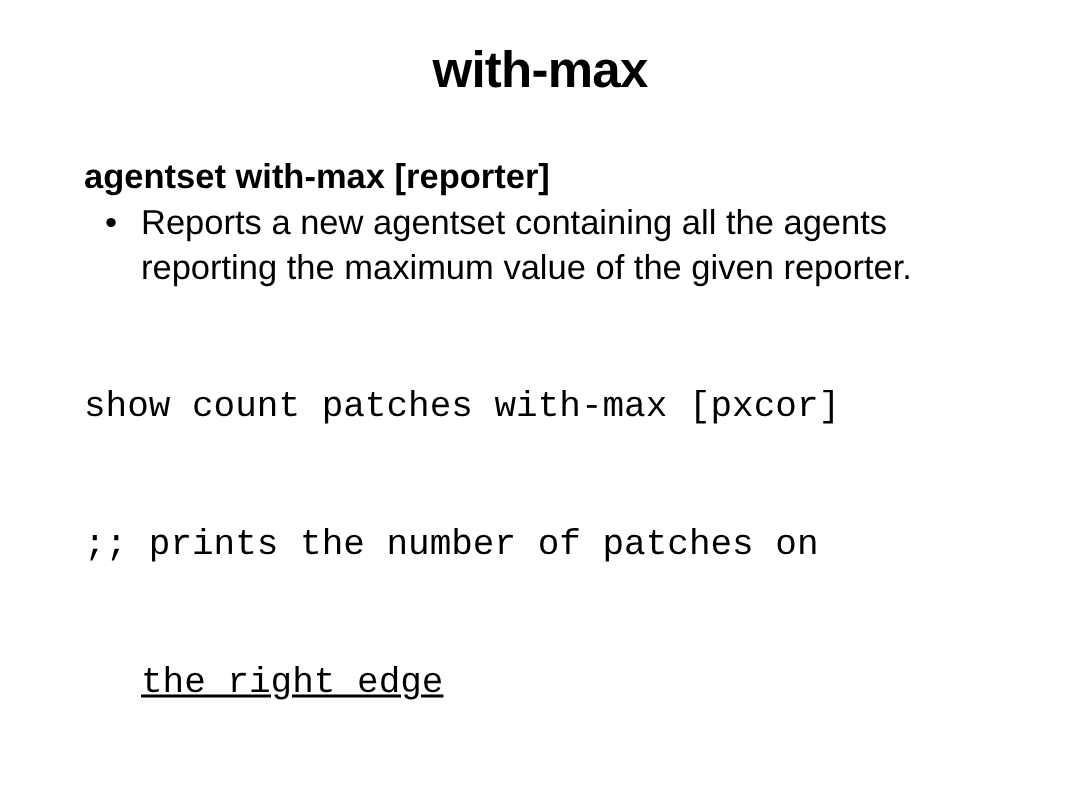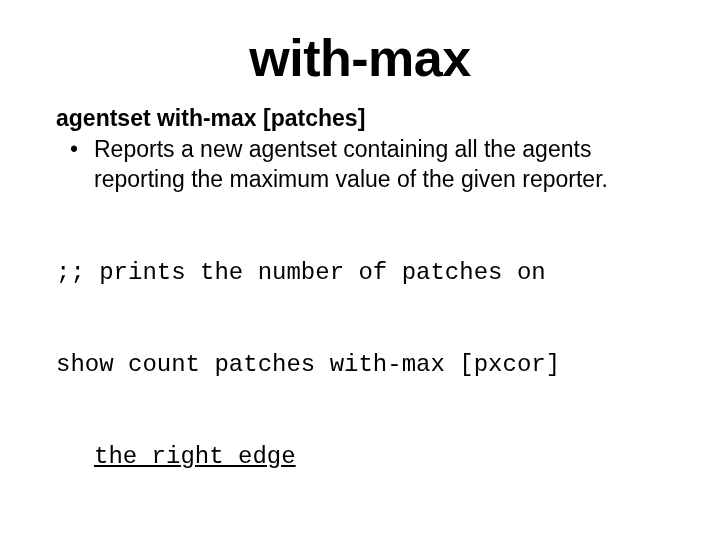--- a/index.html
+++ b/index.html
@@ -9,24 +9,24 @@
     }
     body {
       width: 720px;
       height: 540px;
       background: #ffffff;
       font-family: Verdana, Geneva, sans-serif;
       color: #000000;
       padding: 28px 56px 28px 56px;
     }
     .title {
-      font-size: 52px;
+      font-size: 34px;
       font-weight: bold;
       text-align: center;
-      margin-bottom: 16px;
+      margin-bottom: 36px;
       letter-spacing: -0.5px;
     }
     .content {
       font-size: 23px;
       line-height: 1.28;
     }
     .syntax {
       font-weight: bold;
       margin-bottom: 2px;
     }
@@ -57,22 +57,22 @@
       padding-left: 38px;
       text-decoration: underline;
     }
   </style>
 </head>
 <body>
 
 <div class="title">with-max</div>
 
 <div class="content">
-  <div class="syntax">agentset with-max [patches]</div>
+  <div class="syntax">agentset with-max [reporter]</div>
   <ul class="bullet-list">
     <li class="bullet-item">Reports a new agentset containing all the agents reporting the maximum value of the given reporter.</li>
   </ul>
   <div class="code-block">
+    <div>show count patches with-max [pxcor]</div>
     <div>;; prints the number of patches on</div>
-    <div>show count patches with-max [pxcor]</div>
     <div class="code-indent">the right edge</div>
   </div>
 </div>
 
 </body></html>

